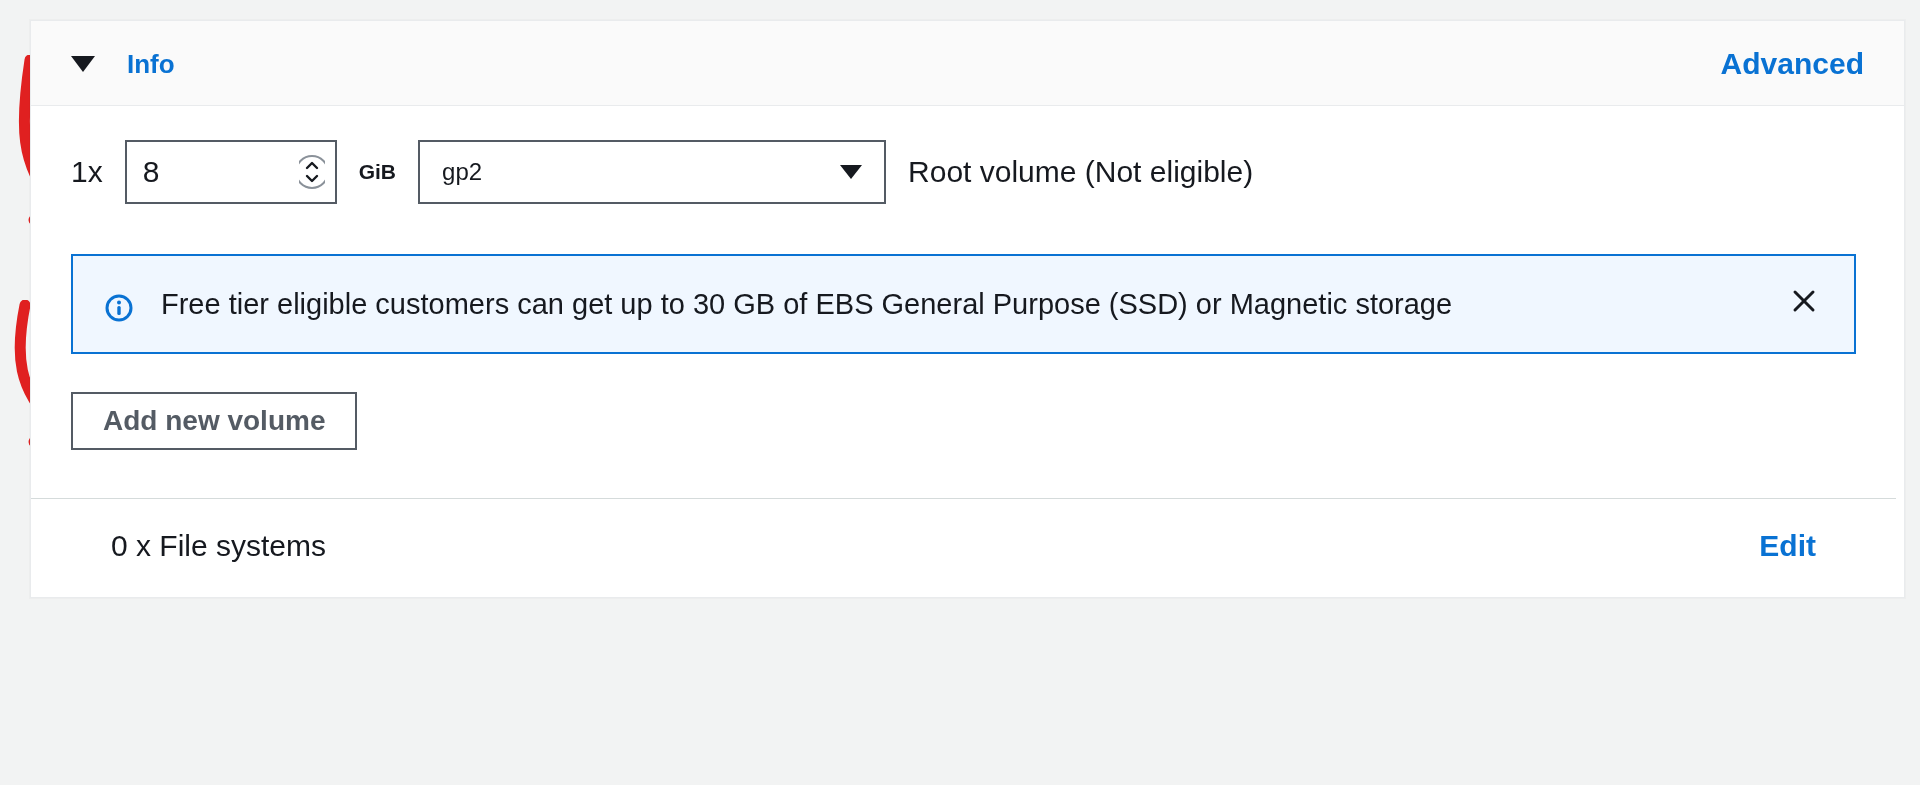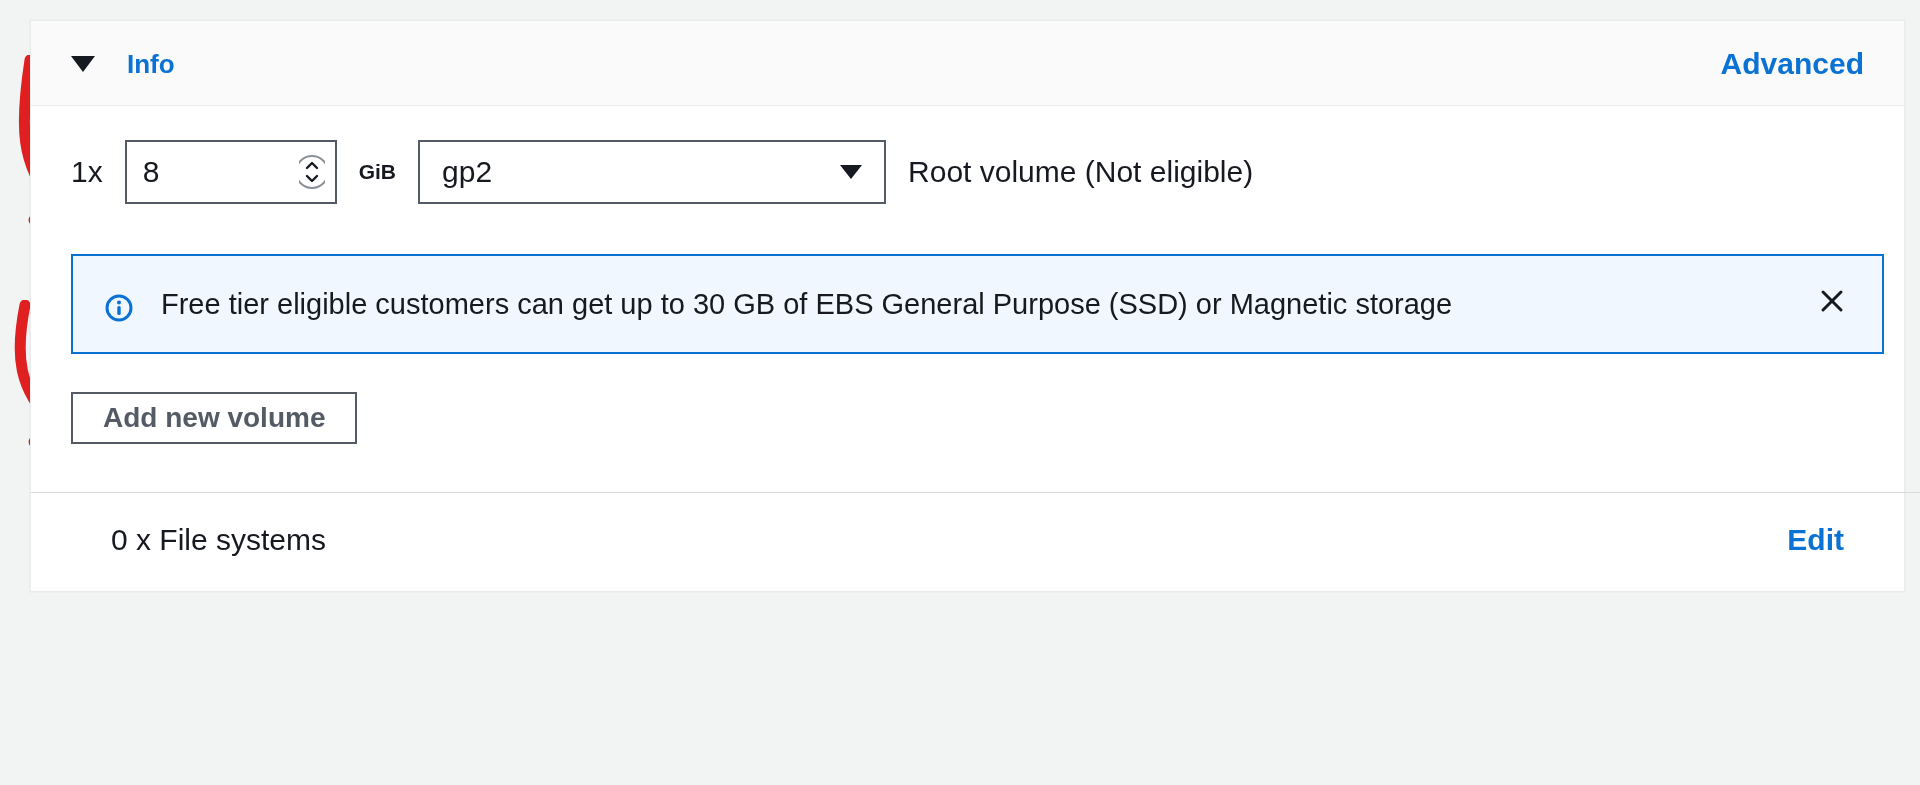--- a/index.html
+++ b/index.html
@@ -85,21 +85,21 @@
   }
   .advanced-link {
     color: var(--link);
     font-weight: 700;
     font-size: 30px;
     cursor: pointer;
   }
 
   
   .panel-body {
-    padding: 34px 20px 0 40px;
+    padding: 34px 48px 0 40px;
   }
 
   .volume-row {
     display: flex;
     align-items: center;
     gap: 22px;
     flex-wrap: wrap;
   }
   .volume-prefix { font-size: 30px; }
   .volume-note   { font-size: 30px; }
@@ -137,21 +137,21 @@
     display: flex;
     align-items: center;
     justify-content: space-between;
     border: 2px solid var(--ink-weak);
     height: 60px;
     min-width: 420px;
     padding: 0 22px;
     cursor: pointer;
     background: #fff;
   }
-  .select-wrap .sel-value { font-size: 30px; }
+  .select-wrap .sel-value { font-size: 24px; }
   .select-caret {
     width: 0; height: 0;
     border-left: 11px solid transparent;
     border-right: 11px solid transparent;
     border-top: 14px solid var(--ink);
   }
 
   
   .alert {
     margin-top: 50px;
@@ -184,21 +184,21 @@
   .btn-outline {
     margin-top: 38px;
     display: inline-flex;
     align-items: center;
     justify-content: center;
     border: 2px solid var(--ink-weak);
     background: #fff;
     color: var(--ink-weak);
     font-weight: 700;
     font-size: 28px;
-    height: 52px;
+    height: 58px;
     padding: 0 30px;
     cursor: pointer;
   }
 
   
   .panel-footer-sep {
     border-top: 1px solid var(--line-soft);
     margin: 48px -40px 0 -40px;
   }
   .panel-footer {

